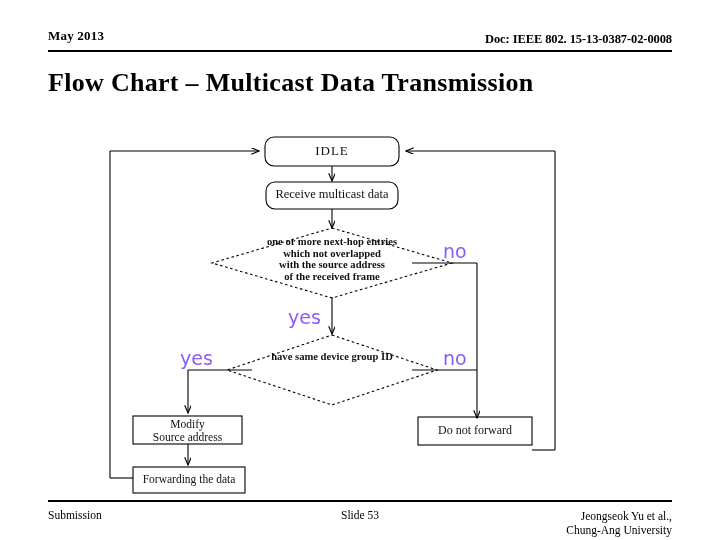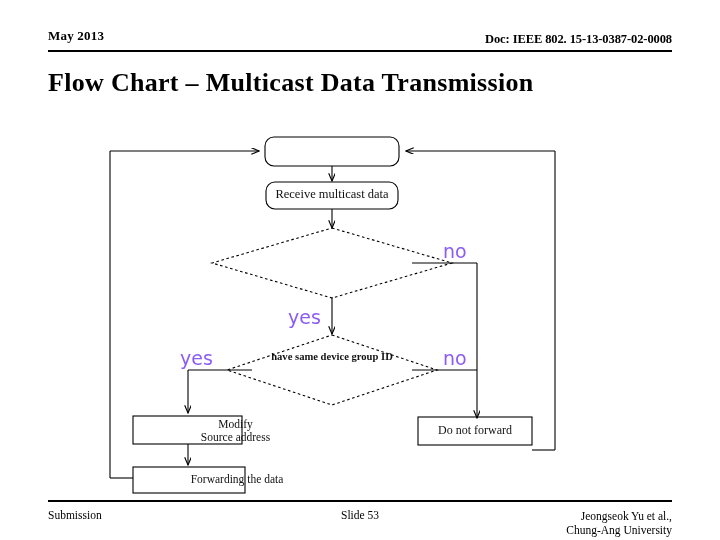--- a/index.html
+++ b/index.html
@@ -42,21 +42,21 @@
     position:absolute;
     font-family:"Liberation Serif", serif;
     color:#111;
     text-align:center;
     line-height:1.06;
   }
   .t-idle{font-size:13px;letter-spacing:1px;}
   .t-recv{font-size:12.5px;}
   .t-dia1{font-size:10.6px;line-height:11.6px;font-weight:bold;}
   .t-dia2{font-size:10.6px;line-height:11.6px;font-weight:bold;}
-  .t-box{font-size:11.5px;line-height:12.6px;padding-left:48px;}
+  .t-box{font-size:11.5px;line-height:12.6px;}
   .t-dnf{font-size:12px;}
 </style>
 </head>
 <body>
 
 <div class="slide">
 
   <div class="hdr">
     <div class="hdr-left">May 2013</div>
     <div class="hdr-right">Doc: IEEE 802. 15-13-0387-02-0008</div>
@@ -108,23 +108,30 @@
         <polygon points="332,215 437,250 332,285 227,250" stroke-dasharray="2.6 2.6"></polygon>
 
         <rect x="133" y="296" width="109" height="28"></rect>
 
         <rect x="133" y="347" width="112" height="26"></rect>
 
         <rect x="418" y="297" width="114" height="28"></rect>
       </g>
     </svg>
 
+    <div class="nodetext t-idle" style="left:265px;top:24px;width:134px;">IDLE</div>
 
     <div class="nodetext t-recv" style="left:266px;top:68px;width:132px;">Receive multicast data</div>
 
+    <div class="nodetext t-dia1" style="left:222px;top:116px;width:220px;">
+      <div>one or more next-hop entries</div>
+      <div>which not overlapped</div>
+      <div>with the source address</div>
+      <div>of the received frame</div>
+    </div>
 
     <div class="nodetext t-dia2" style="left:232px;top:231px;width:200px;">
       <div>have same device group ID</div>
     </div>
 
     <div class="nodetext t-box" style="left:133px;top:298px;width:109px;">
       <div>Modify</div>
       <div>Source address</div>
     </div>
 

